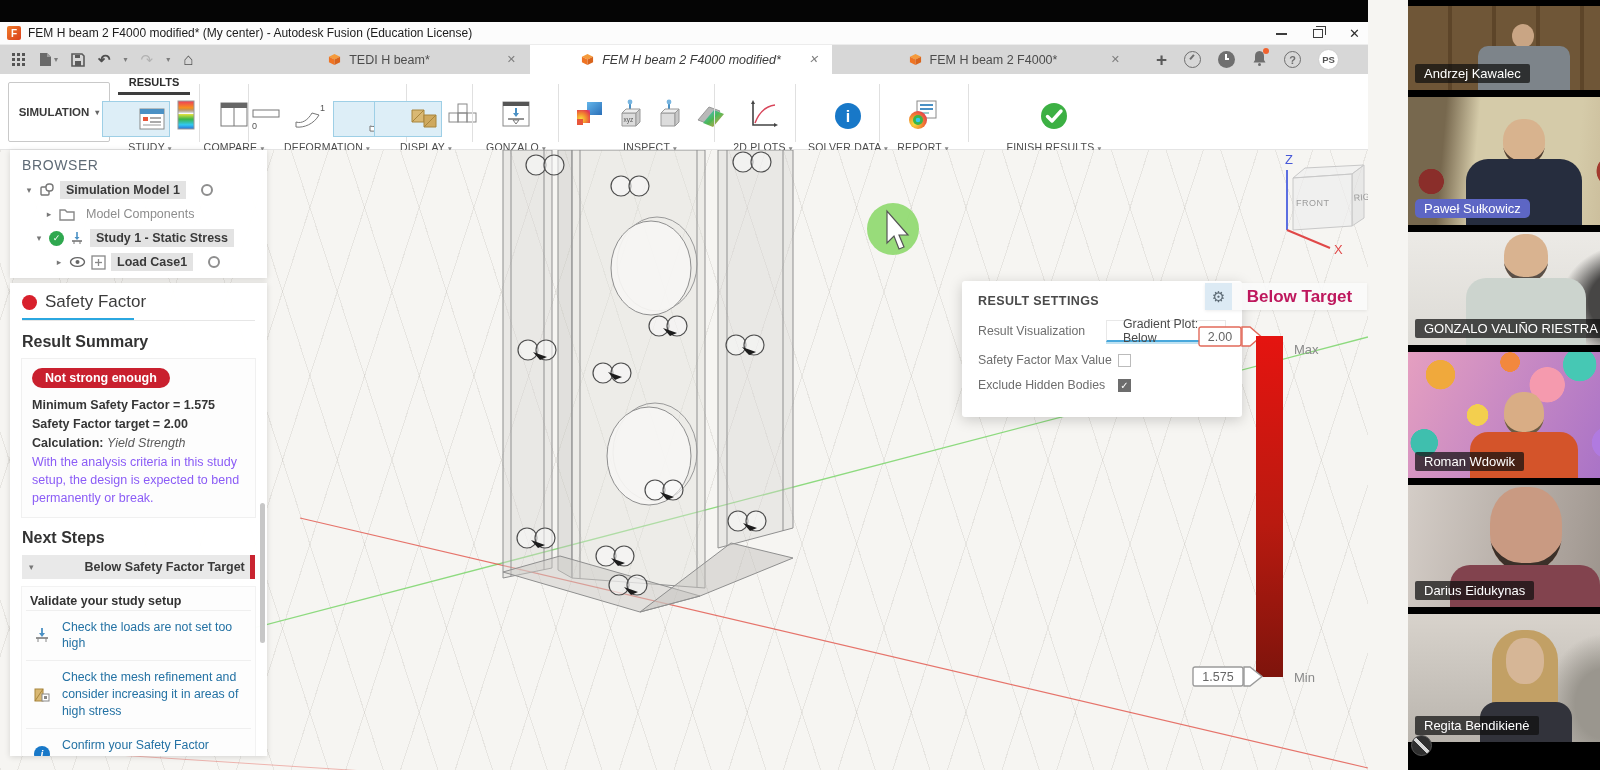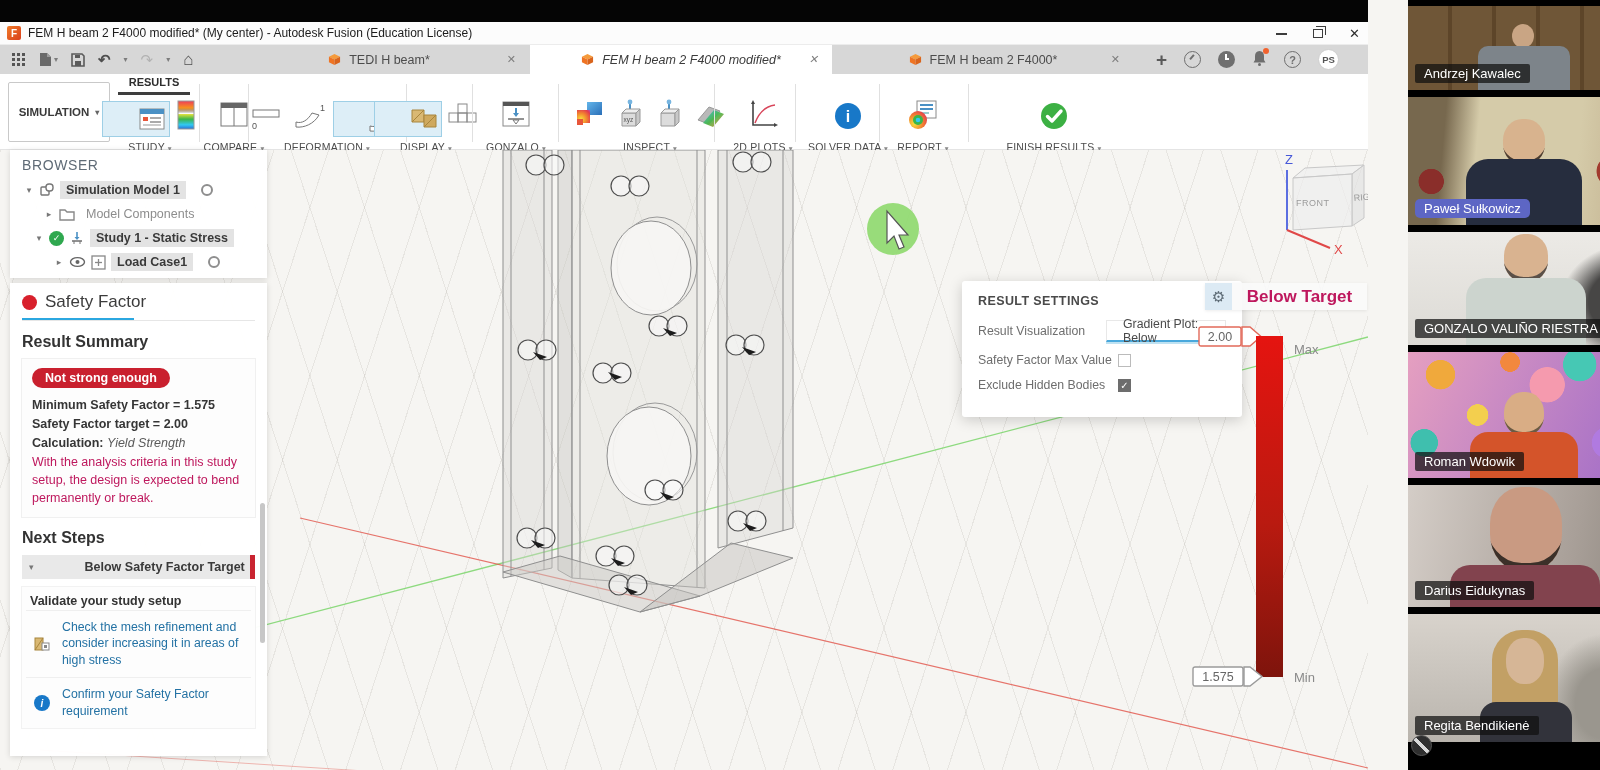--- a/index.html
+++ b/index.html
@@ -80,21 +80,21 @@
   .results-panel { left:10px; top:283px; width:257px; height:473px; padding:9px 12px; overflow:hidden; }
   .rp-title { display:flex; align-items:center; gap:8px; font-size:17px; color:#3c3c3c; }
   .red-dot { width:15px; height:15px; border-radius:50%; background:#d8202c; }
   .rp-underline { margin-top:6px; height:3px; width:112px; background:#2ba7e0; }
   .rp-hr { height:1px; background:#e6e6e6; margin-top:-1px; }
   .rp-h2 { font-size:16px; font-weight:bold; color:#333; margin:12px 0 8px; }
   .summary-card { background:#fdfdfd; box-shadow:0 0 0 1px #f0f0f0; padding:9px 10px; }
   .nse-badge { display:inline-block; background:#c9202e; color:#fff; font-weight:bold; font-size:12.5px; padding:3px 13px; border-radius:12px; margin-bottom:8px; }
   .sum-line { font-size:12.5px; font-weight:bold; color:#363636; line-height:1.5; }
   .sum-line .calc-val { font-weight:normal; font-style:italic; color:#5a5a5a; }
-  .sum-para { margin-top:2px; font-size:12.5px; color:#be185d; line-height:1.42; }
+  .sum-para { margin-top:2px; font-size:12.5px; color:#8b5cf6; line-height:1.42; }
   .below-row { position:relative; height:24px; background:#e9e9e9; display:flex; align-items:center; gap:6px; padding-left:7px; }
   .below-row .chev { font-size:9px; color:#777; }
   .below-row .lbl { font-size:12.5px; font-weight:bold; color:#3a3a3a;padding-left:45px; }
   .below-row .redbar { position:absolute; right:0; top:0; width:5px; height:100%; background:#c92430; }
   .validate-card { margin-top:8px; padding:7px 4px 0; background:#fdfdfd; box-shadow:0 0 0 1px #f2f2f2; }
   .validate-h { font-size:12.5px; font-weight:bold; color:#333; margin:0 0 2px 4px; }
   .sugg { display:flex; gap:10px; padding:8px 2px 8px 6px; border-top:1px solid #efefef; align-items:center; }
   .sugg:first-of-type { border-top:none; }
   .sugg .stext { font-size:12.3px; color:#2472a4; line-height:1.38; }
   .sugg .sicon { flex:0 0 20px; display:flex; justify-content:center; }
@@ -653,20 +653,32 @@
     <div class="below-row">
       <span class="chev">▾</span>
       <span class="lbl">Below Safety Factor Target</span>
       <span class="redbar"></span>
     </div>
     <div class="validate-card">
       <div class="validate-h">Validate your study setup</div>
       <div class="sugg">
         <span class="sicon">
             <svg width="18" height="18">
+              <line x1="9" y1="2" x2="9" y2="8" stroke="#4a90c4" stroke-width="1.8"></line>
+              <polygon points="6,7 12,7 9,11" fill="#4a90c4"></polygon>
+              <line x1="3" y1="12" x2="15" y2="12" stroke="#888" stroke-width="1.8"></line>
+              <line x1="5" y1="16" x2="5" y2="12" stroke="#888"></line>
+              <line x1="13" y1="16" x2="13" y2="12" stroke="#888"></line>
+            </svg>
+          </span>
+        <span class="stext">Check the loads are not set too high</span>
+      </div>
+      <div class="sugg">
+        <span class="sicon">
+            <svg width="18" height="18">
               <rect x="2" y="3" width="8" height="12" fill="#d9b873" stroke="#a8853c"></rect>
               <line x1="2" y1="15" x2="10" y2="3" stroke="#a8853c"></line>
               <rect x="9" y="8" width="7" height="7" fill="#fff" stroke="#888"></rect>
               <rect x="11" y="10" width="3" height="3" fill="#888"></rect>
             </svg>
           </span>
         <span class="stext">Check the mesh refinement and consider increasing it in areas of high stress</span>
       </div>
       <div class="sugg">
         <span class="sicon">

